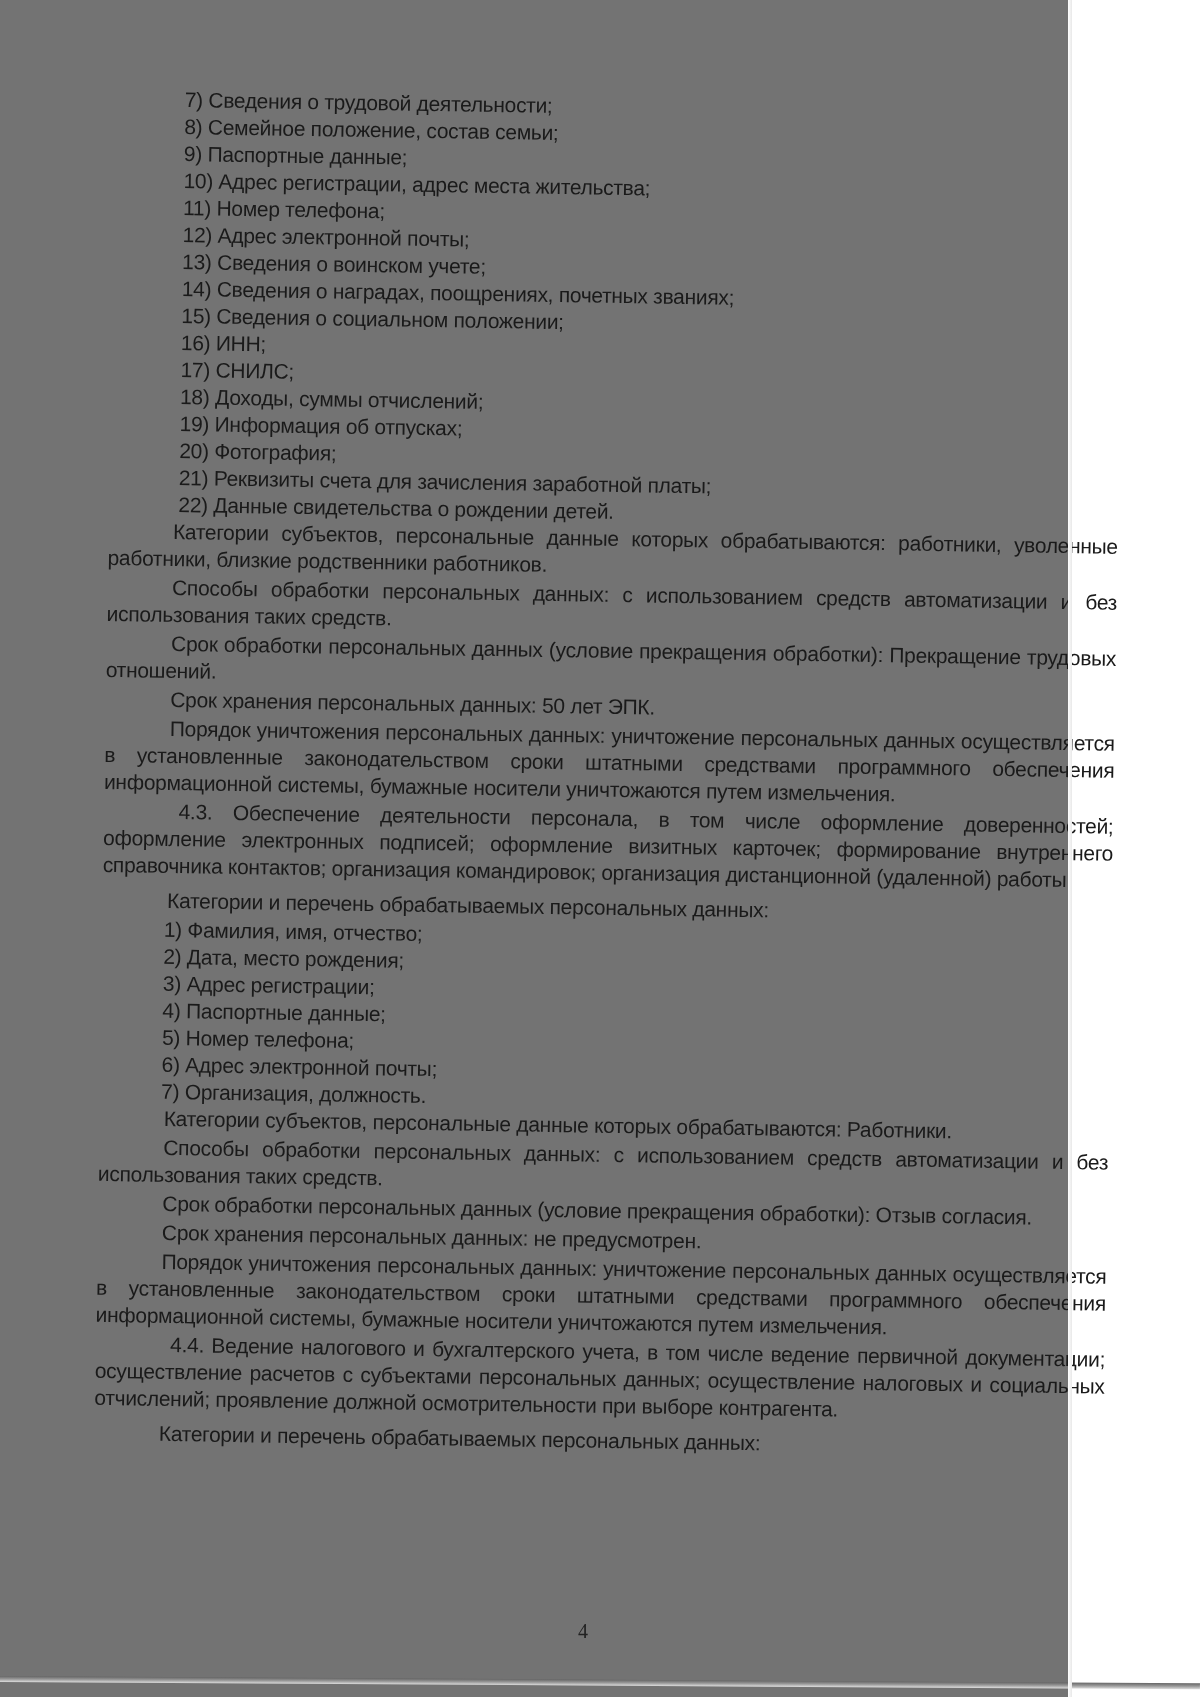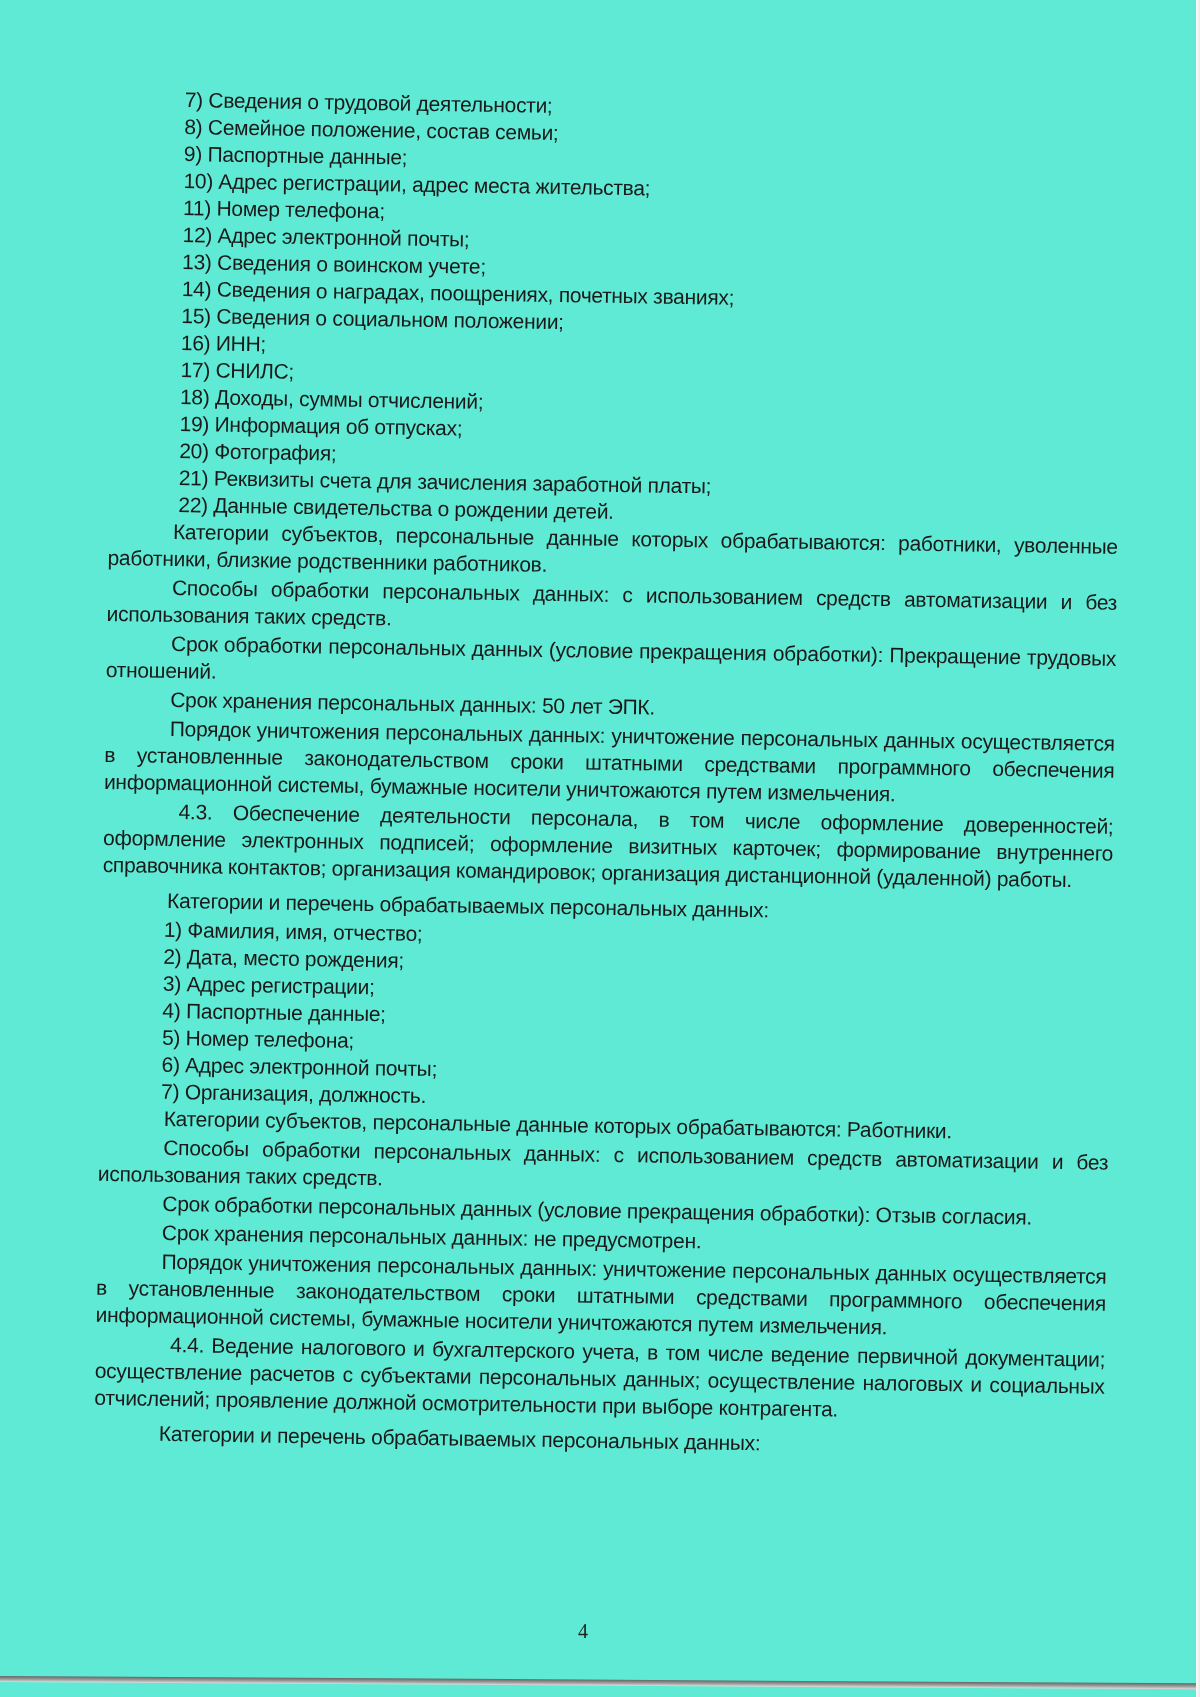--- a/index.html
+++ b/index.html
@@ -1,19 +1,19 @@
 <!DOCTYPE html>
 <html><head>
   <meta charset="utf-8">
   <style>
     html, body { margin: 0; padding: 0; background: #ffffff; }
     body { width: 1200px; height: 1697px; position: relative; overflow: hidden; }
     .page {
-      position: absolute; left: 0; top: 0; width: 1200px; height: 1697px;
-      background: #5eead4; color: #1a1a1a;
+      position: absolute; left: 0; top: 0; width: 1072px; height: 1697px;
+      background: #737373; color: #1a1a1a;
       font-family: "Liberation Sans", sans-serif;
     }
     .content {
       position: absolute; left: 115px; top: 85px; width: 1010px;
       transform: rotate(0.9deg); transform-origin: left top;
     }
     .line {
       font-size: 21px; line-height: 27px; white-space: nowrap;
       letter-spacing: -0.3px;
     }

